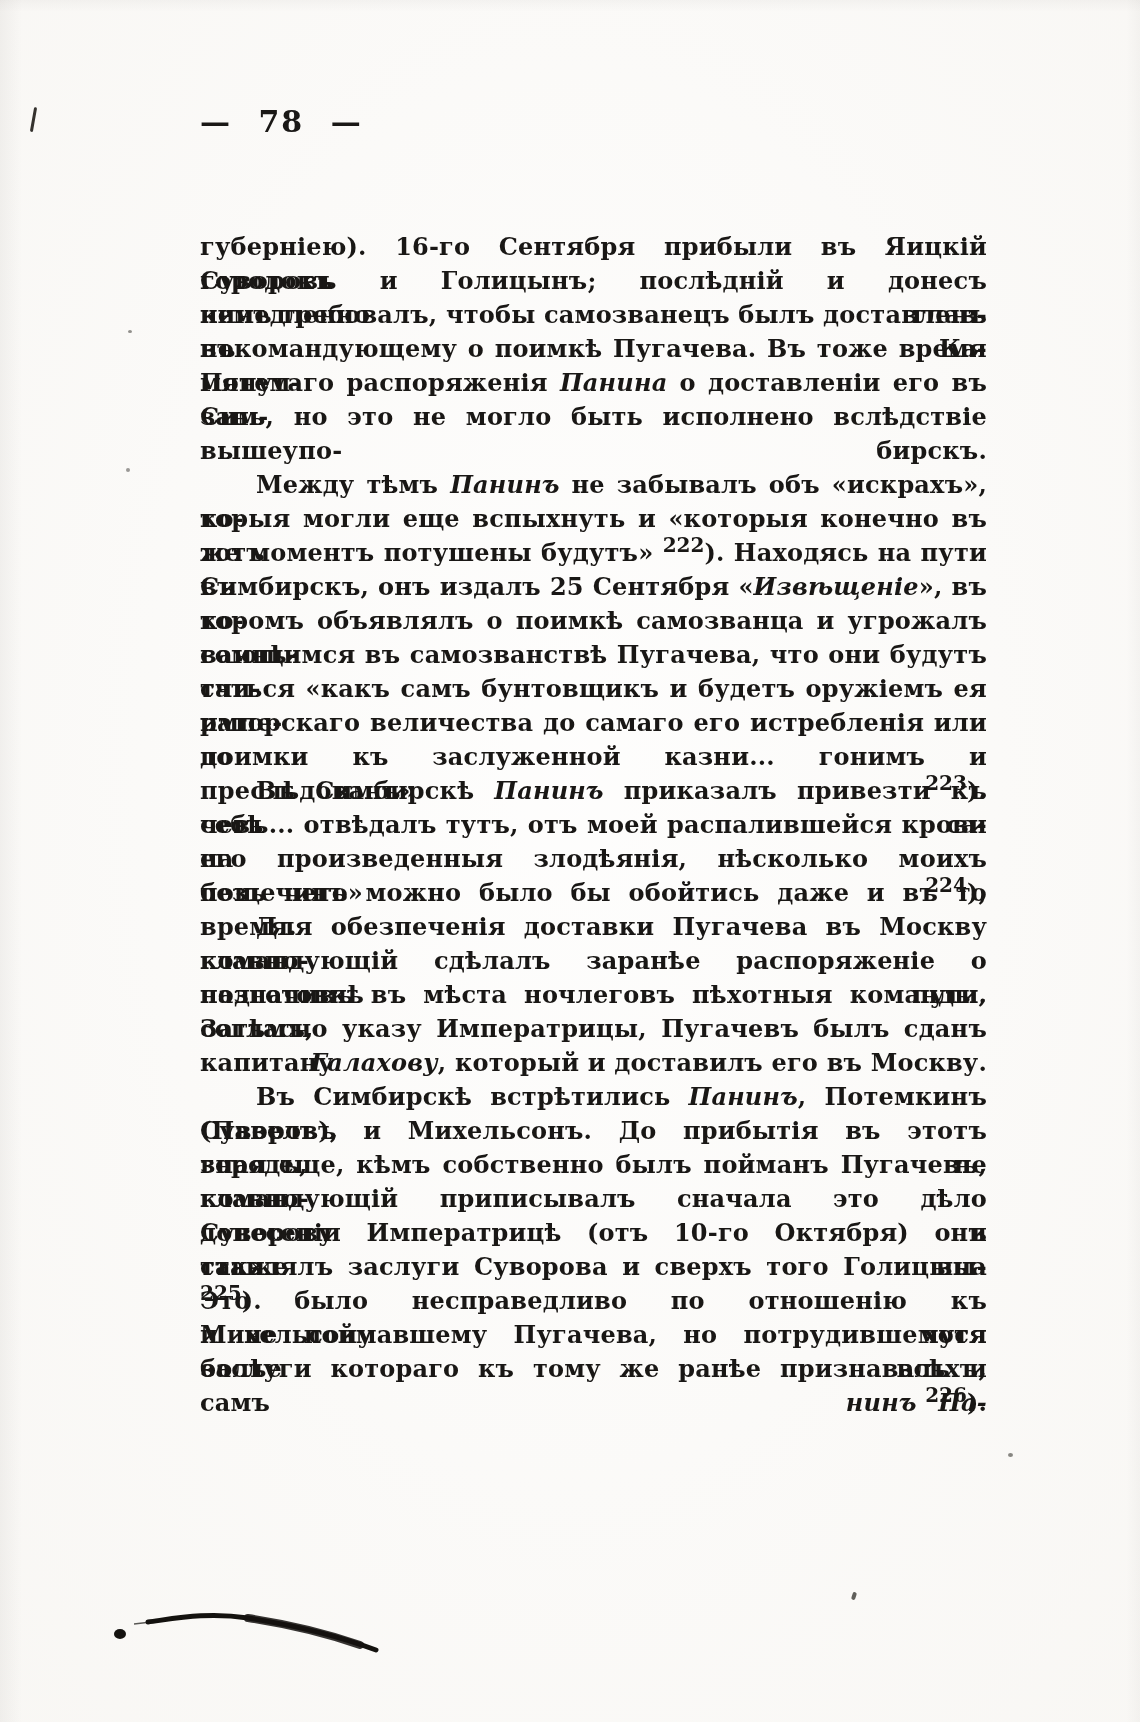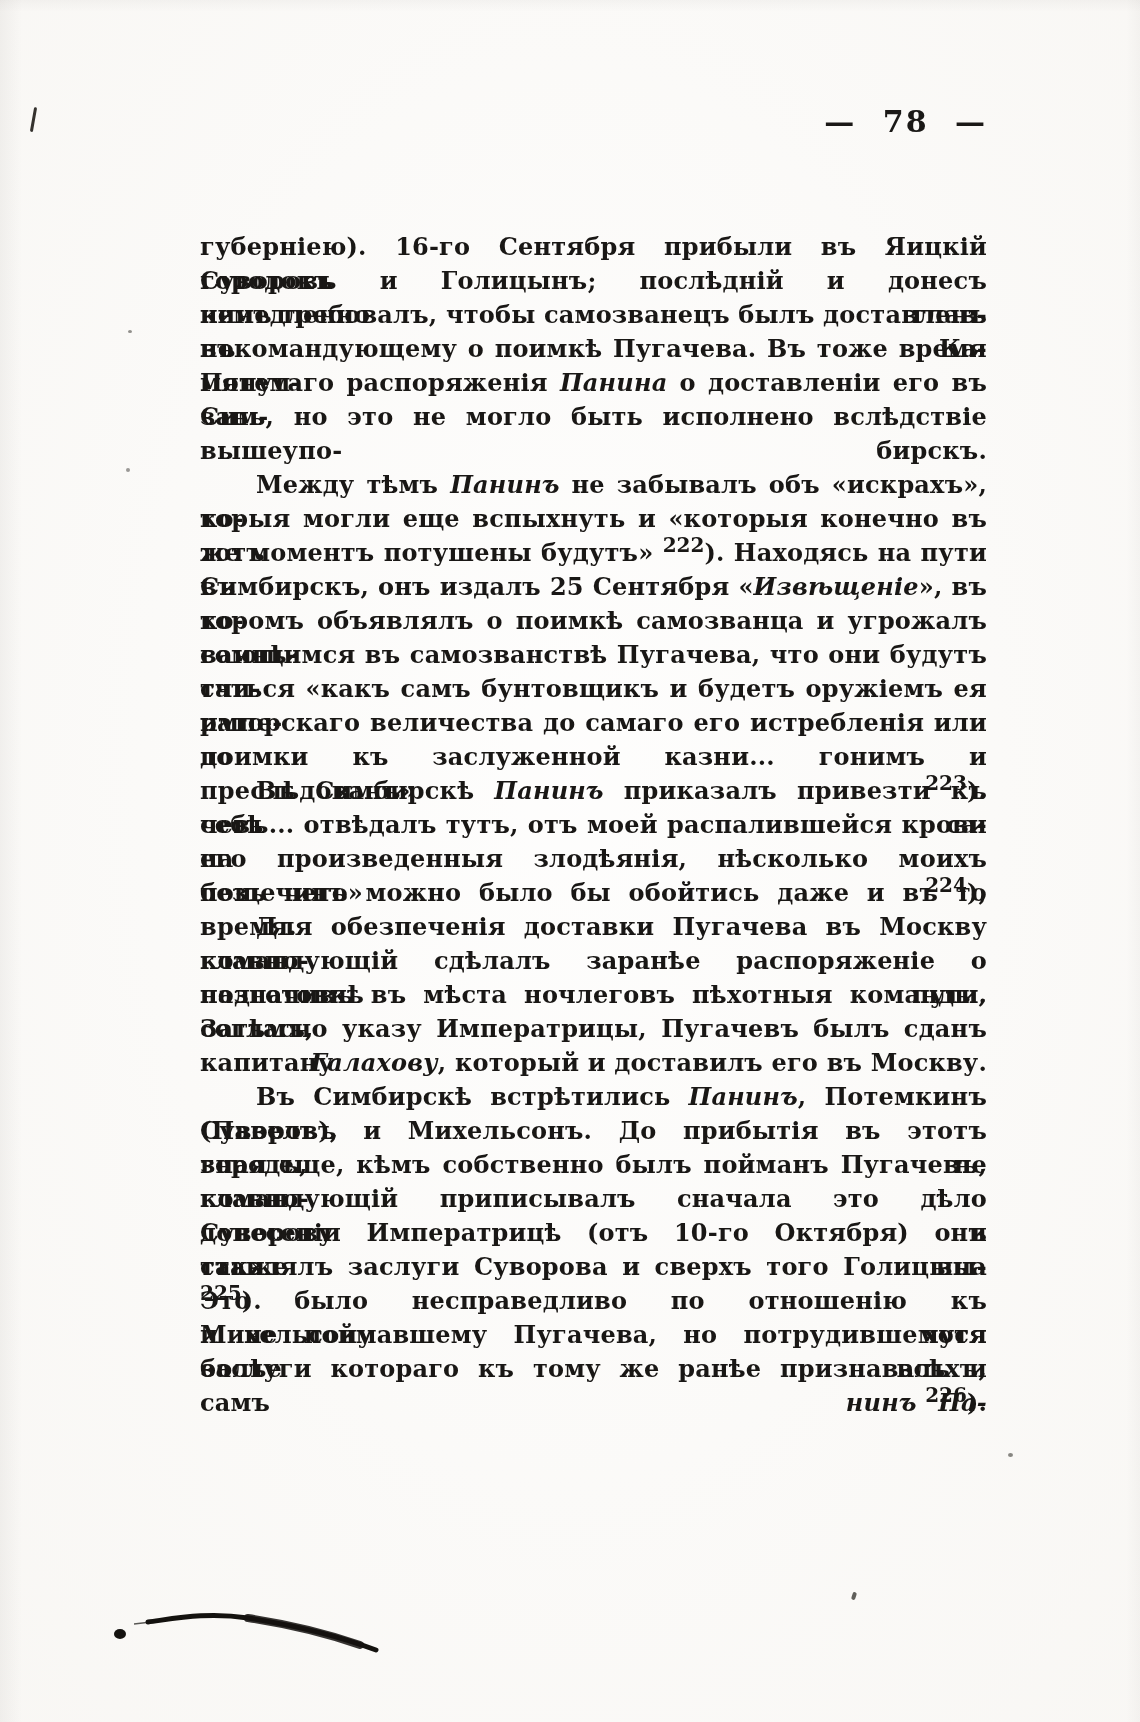--- a/index.html
+++ b/index.html
@@ -21,21 +21,21 @@
       radial-gradient(ellipse at 50% 45%, rgba(255,255,255,0.6), rgba(225,220,212,0.12) 95%);
     font-family: "DejaVu Serif", "Liberation Serif", serif;
     color: #181614;
   }
 
   .page-number {
     position: absolute;
     top: 104px;
     left: 200px;
     width: 787px;
-    text-align: right;
+    text-align: left;
     font-size: 30px;
     font-weight: bold;
     letter-spacing: 2px;
     word-spacing: 14px;
     color: #1a1816;
   }
 
   .text-block {
     position: absolute;
     top: 182px;

